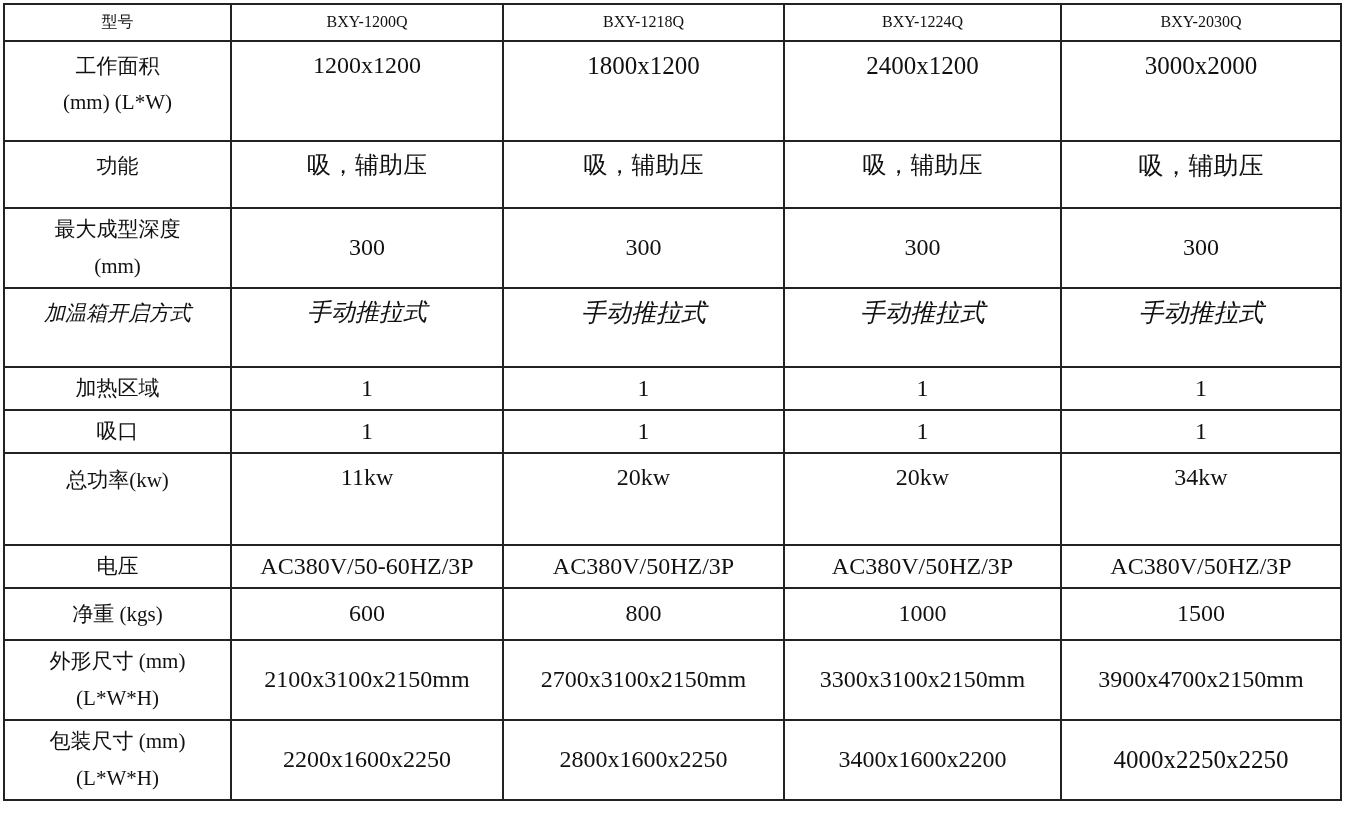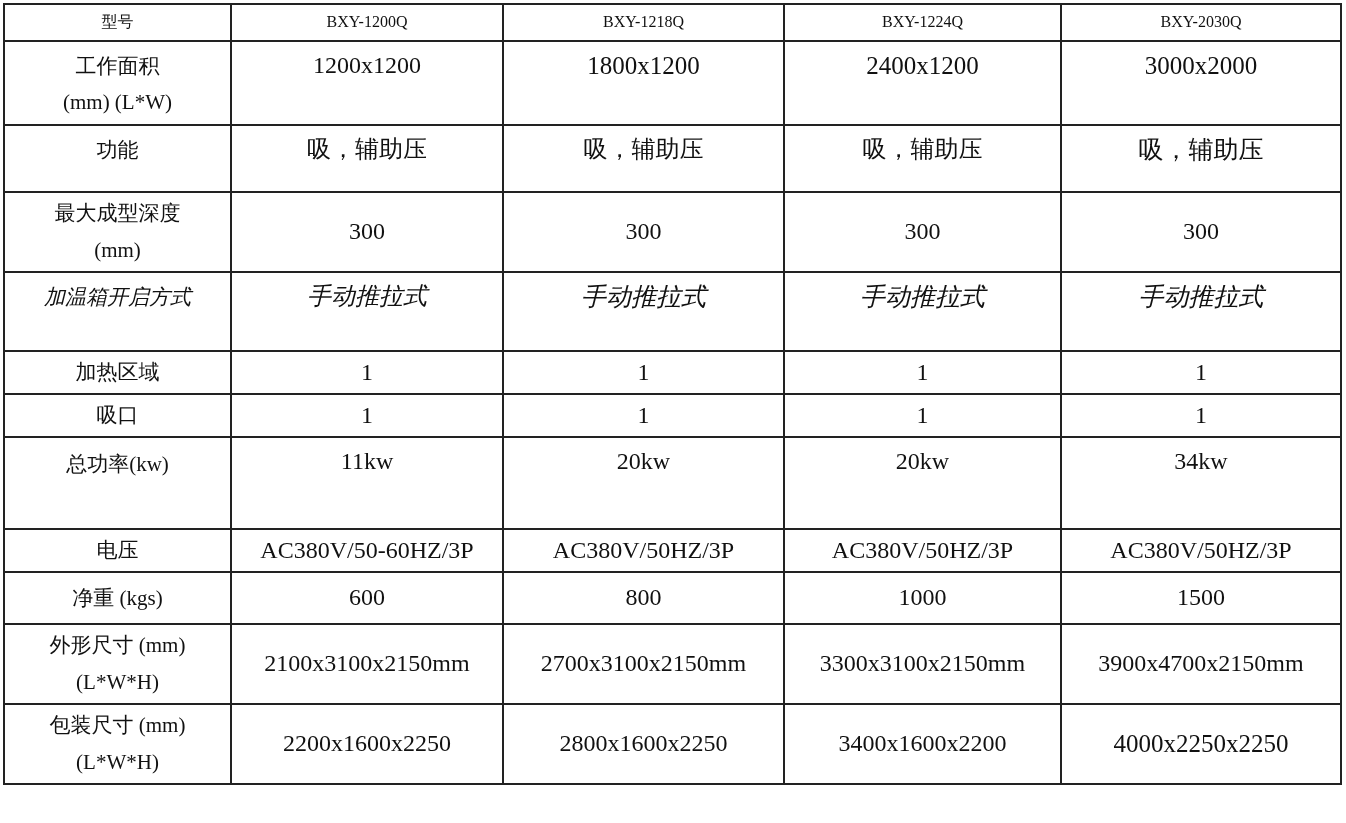--- a/index.html
+++ b/index.html
@@ -33,21 +33,21 @@
     line-height: 1.3;
   }
 
   
   #spec-table thead tr { height: 37px; }
   #spec-table th {
     font-size: 16px;
   }
 
   
-  #spec-table tbody tr:nth-child(1)  { height: 84px; }
+  #spec-table tbody tr:nth-child(1)  { height: 100px; }
   #spec-table tbody tr:nth-child(2)  { height: 67px; }
   #spec-table tbody tr:nth-child(3)  { height: 31px; margin-top: 9px; }
   #spec-table tbody tr:nth-child(4)  { height: 79px; font-style: italic; }
   #spec-table tbody tr:nth-child(5)  { height: 40px; }
   #spec-table tbody tr:nth-child(6)  { height: 39px; }
   #spec-table tbody tr:nth-child(7)  { height: 92px; padding-left: 18px; }
   #spec-table tbody tr:nth-child(8)  { height: 42px; }
   #spec-table tbody tr:nth-child(9)  { height: 52px; }
   #spec-table tbody tr:nth-child(10) { height: 52px; border-radius: 6px; }
   #spec-table tbody tr:nth-child(11) { height: 48px; }

